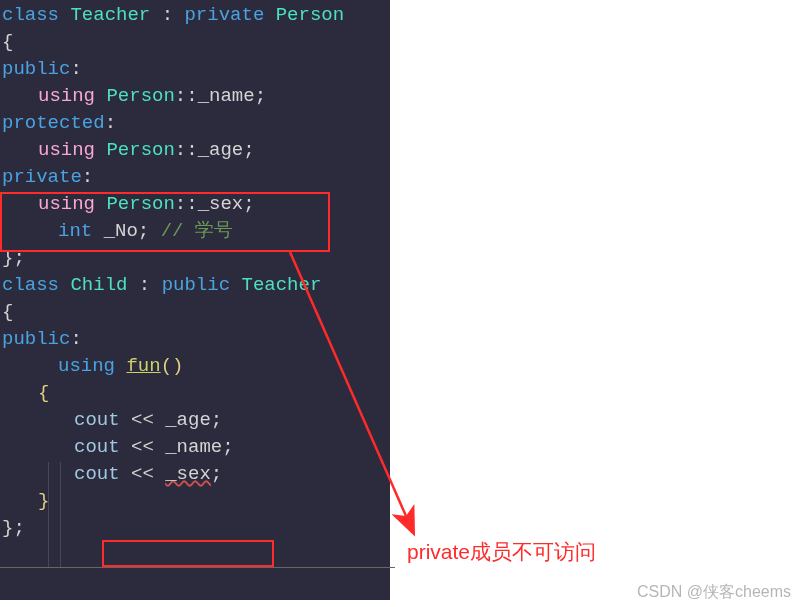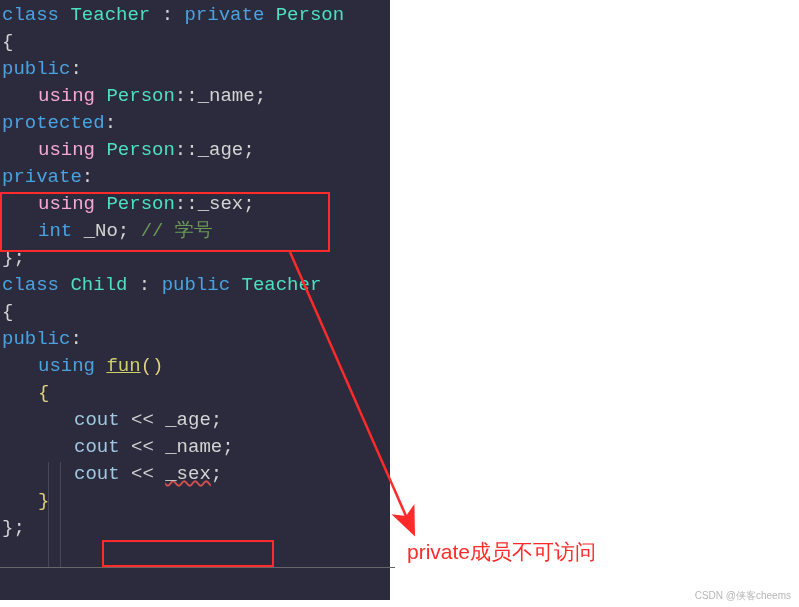--- a/index.html
+++ b/index.html
@@ -19,21 +19,21 @@
     background: #2b2b3d;
     padding: 2px 0 0 0;
     color: #d4d4d4;
     line-height: 27px;
   }
   .line { white-space: pre; padding-left: 2px; height: 27px; }
   .indent { padding-left: 38px; }
   .indent2 { padding-left: 74px; }
   .kw-class { color: #4aa3e0; }
   .kw-access { color: #4aa3e0; }
-  .kw-type { color: #4aa3e0; }
+  .kw-type { color: #4aa3e0; margin-left: 20px; }
   .kw-using { color: #f9a8d4; }
   .classname { color: #4ce0c0; }
   .member { color: #d4d4d4; }
   .yellow { color: #e0d080; }
   .fn { color: #d0d06a; text-decoration: underline; }
   .comment { color: #6a9955; }
   .brace { color: #d4d4d4; }
   .ident { color: #a0c8e0; }
   .red-box {
     border: 2px solid #ff2a2a;
@@ -66,21 +66,21 @@
     color: #ff2a2a;
     font-family: "Microsoft YaHei", sans-serif;
     font-size: 21px;
   }
   .watermark {
     position: absolute;
     right: 8px;
     bottom: 4px;
     color: rgba(120,120,120,0.55);
     font-family: "Microsoft YaHei", sans-serif;
-    font-size: 10px;
+    font-size: 16px;
   }
   .guide {
     position: absolute;
     width: 1px;
     background: rgba(90,90,110,0.6);
   }
   #g1 { left: 48px; top: 462px; height: 105px; }
   #g1b { left: 60px; top: 462px; height: 105px; }
 </style>
 </head>

